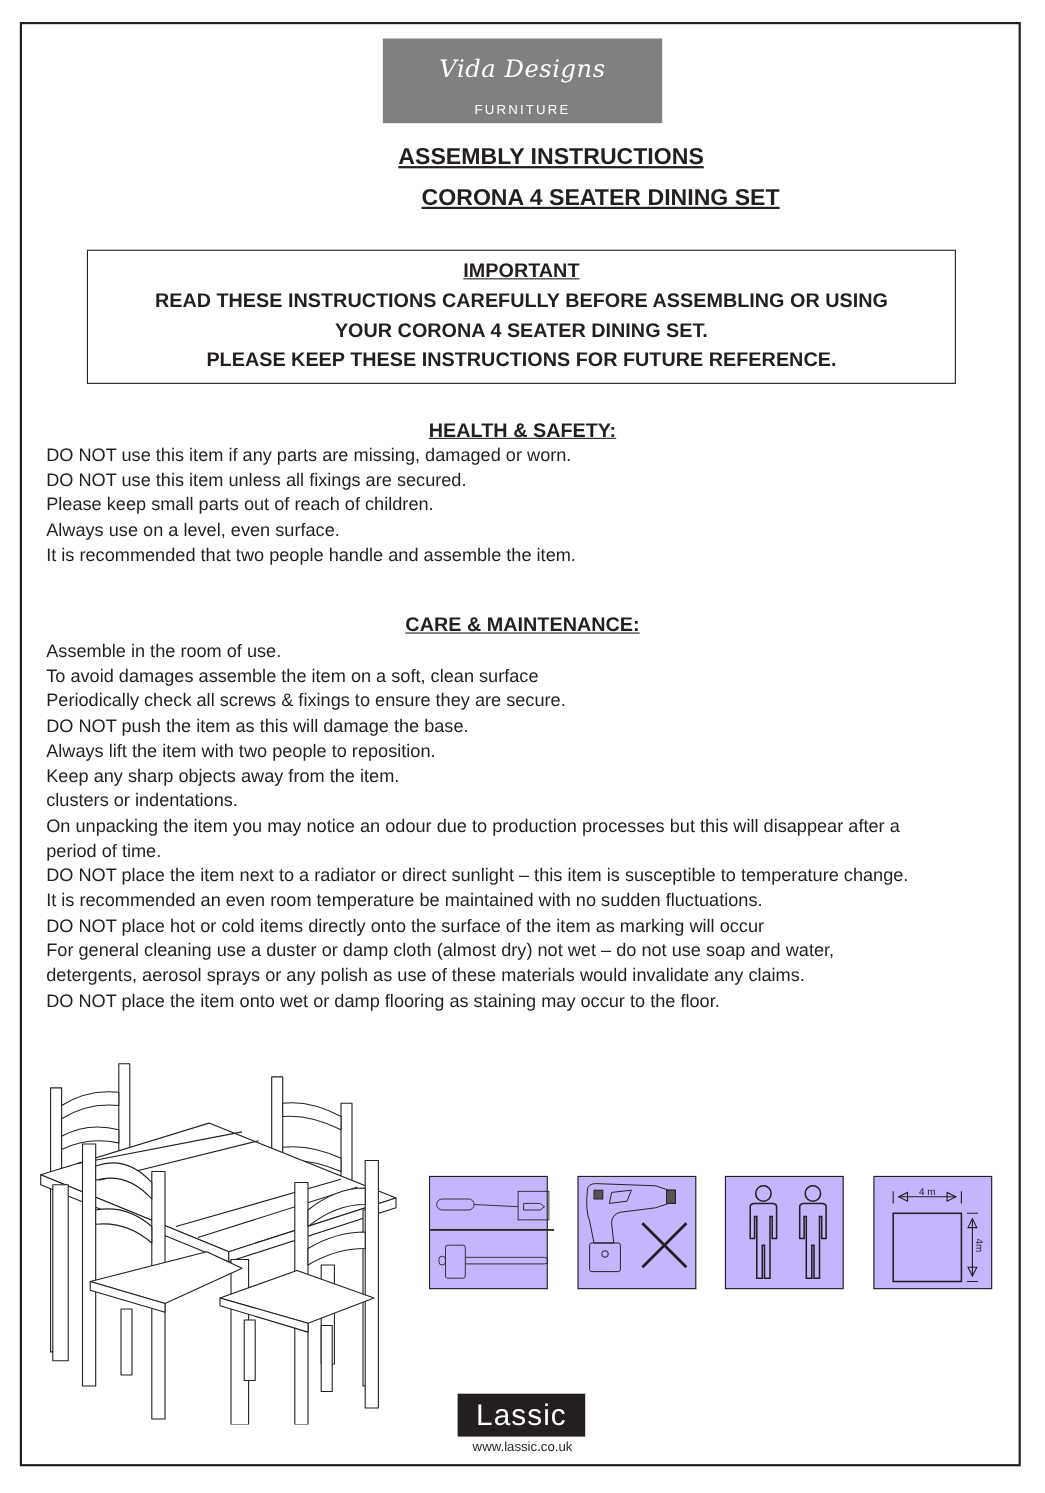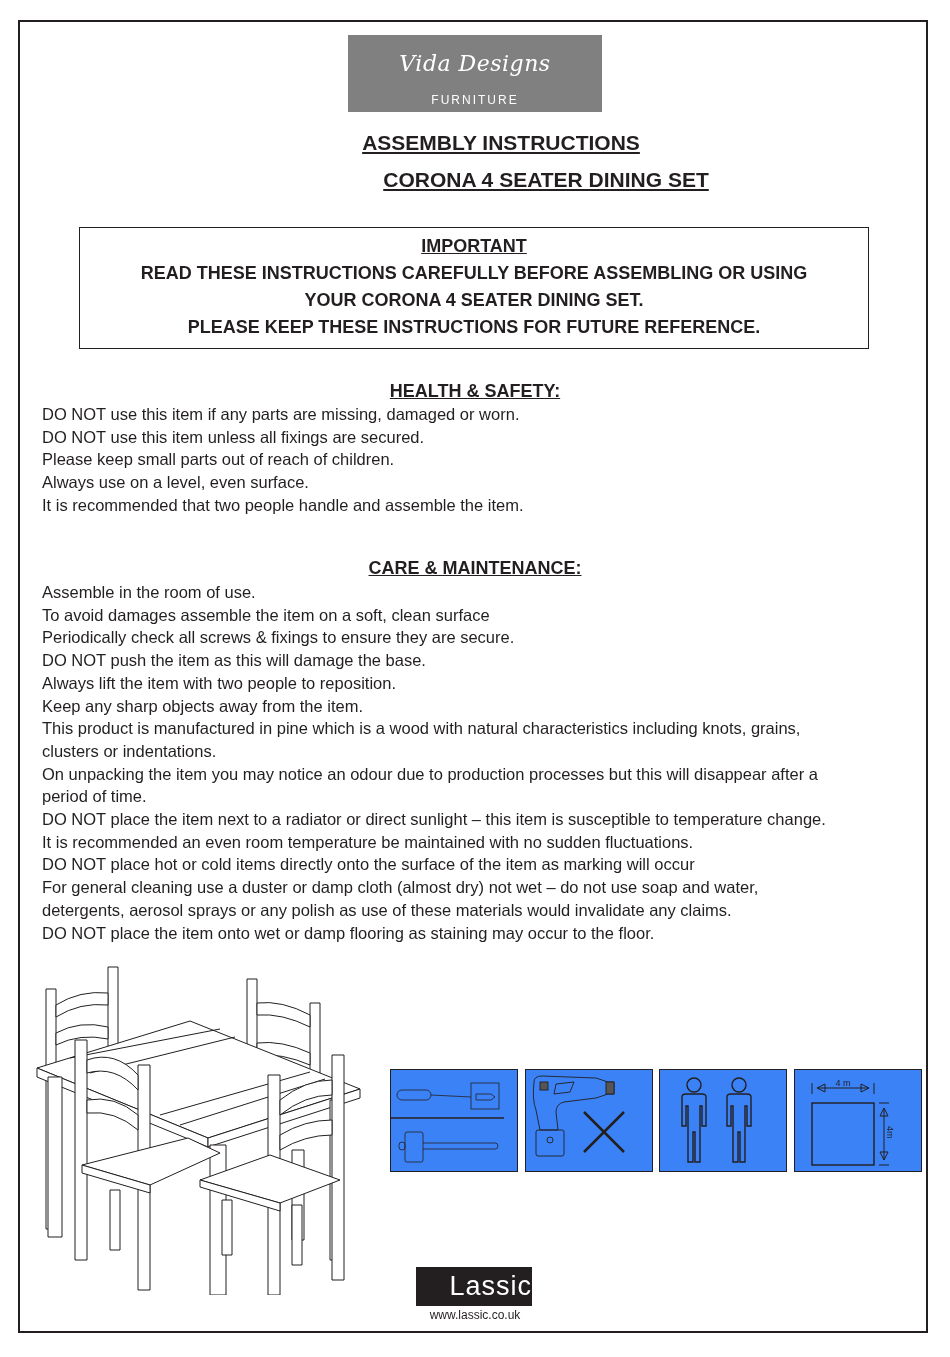--- a/index.html
+++ b/index.html
@@ -18,24 +18,24 @@
   .important-box { position: absolute; left: 79px; top: 227px; width: 790px; height: 122px;
                    border: 1.5px solid #231f20; box-sizing: border-box; text-align: center;
                    font-weight: bold; font-size: 18px; }
   .important-box .line { position: absolute; left: 0; width: 100%; }
   .important-heading { text-decoration: underline; }
   .section-heading { position: absolute; left: 0; width: 950px; text-align: center;
                      font-weight: bold; font-size: 18px; text-decoration: underline; }
   .text-list { position: absolute; left: 42px; width: 870px; font-size: 16.5px; line-height: 22.7px; }
   .text-list div { white-space: nowrap; }
   .illustration { position: absolute; left: 30px; top: 955px; width: 340px; height: 340px; }
-  .icon-box { position: absolute; top: 1069px; width: 128px; height: 103px;
-              border: 1.5px solid #231f20; box-sizing: border-box; background: #3b82f6; }
+  .icon-box { position: absolute; top: 1069px; width: 108px; height: 103px;
+              border: 1.5px solid #231f20; box-sizing: border-box; background: #c4b5fd; text-align: center; }
   .lassic { position: absolute; left: 416px; top: 1267px; width: 116px; height: 39px;
-            background: #231f20; color: #fff; text-align: right; font-size: 27px; line-height: 39px;
+            background: #231f20; color: #fff; text-align: center; font-size: 27px; line-height: 39px;
             letter-spacing: 1px; }
   .lassic-url { position: absolute; left: 400px; top: 1308px; width: 150px; text-align: center;
                 font-size: 12px; }
 </style>
 </head>
 <body>
 
 <div class="page-border"></div>
 
 <div class="logo">
@@ -63,21 +63,20 @@
 </div>
 
 <div class="section-heading" style="top:558px;">CARE &amp; MAINTENANCE:</div>
 <div class="text-list" style="top:581px;">
   <div>Assemble in the room of use.</div>
   <div>To avoid damages assemble the item on a soft, clean surface</div>
   <div>Periodically check all screws &amp; fixings to ensure they are secure.</div>
   <div>DO NOT push the item as this will damage the base.</div>
   <div>Always lift the item with two people to reposition.</div>
   <div>Keep any sharp objects away from the item.</div>
-  <div>This product is manufactured in pine which is a wood with natural characteristics including knots, grains,</div>
   <div>clusters or indentations.</div>
   <div>On unpacking the item you may notice an odour due to production processes but this will disappear after a</div>
   <div>period of time.</div>
   <div>DO NOT place the item next to a radiator or direct sunlight – this item is susceptible to temperature change.</div>
   <div>It is recommended an even room temperature be maintained with no sudden fluctuations.</div>
   <div>DO NOT place hot or cold items directly onto the surface of the item as marking will occur</div>
   <div>For general cleaning use a duster or damp cloth (almost dry) not wet – do not use soap and water,</div>
   <div>detergents, aerosol sprays or any polish as use of these materials would invalidate any claims.</div>
   <div>DO NOT place the item onto wet or damp flooring as staining may occur to the floor.</div>
 </div>

